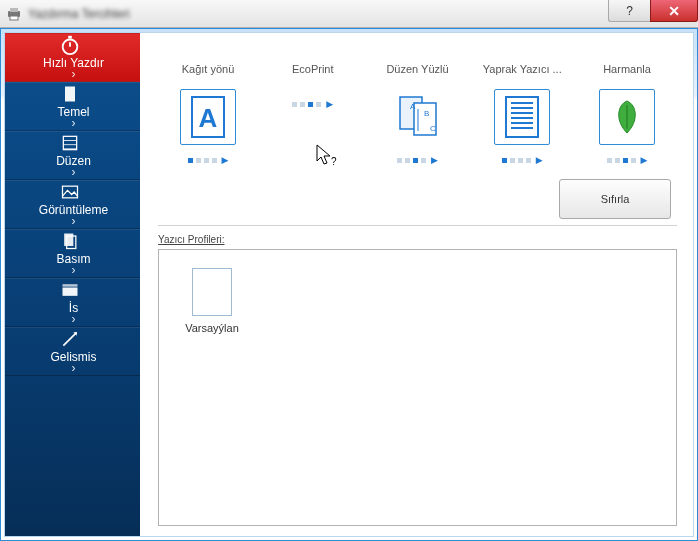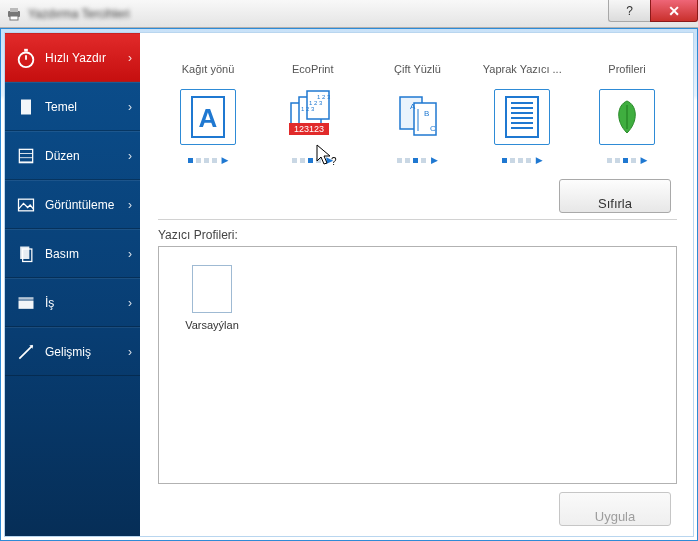--- a/index.html
+++ b/index.html
@@ -49,20 +49,21 @@
     display:flex;
     align-items:center;
     height:49px;
     color:#fff;
     font-size:12px;
     padding:0 8px 0 10px;
     cursor:pointer;
     position:relative;
     border-top:1px solid rgba(255,255,255,0.08);
     border-bottom:1px solid rgba(0,0,0,0.25);
+    flex-direction:column;
   }
   .side-item.active {
     background: linear-gradient(to bottom,#e12a2a,#c60f0f);
   }
   .side-item .side-icon { width:22px; height:22px; margin-right:8px; flex-shrink:0; display:flex; align-items:center; justify-content:center;}
   .side-item .side-label { flex:1; white-space:nowrap; overflow:hidden; text-overflow:ellipsis;}
   .side-item .chevron { font-size:12px; color:rgba(255,255,255,0.85);}
 
   
   .content {
@@ -97,34 +98,34 @@
     background:#fff;
     position:relative;
   }
   .opt .dots { margin-top:10px; display:flex; align-items:center; gap:3px;}
   .opt .dots .d { width:5px; height:5px; background:#c9d7e4;}
   .opt .dots .d.active { background:#1f78d1;}
   .opt .dots .arrow { color:#1f78d1; font-size:9px; margin-left:2px;}
 
   .reset-row { display:flex; justify-content:flex-end; margin-top:14px; padding-right:6px;}
   .btn {
-    min-width:112px; height:26px;
+    min-width:112px; height:40px;
     background:linear-gradient(to bottom,#fdfdfd,#e7e7e7);
     border:1px solid #a9a9a9;
     border-radius:3px;
-    font-size:13px;
+    font-size:11px;
     color:#333;
     cursor:pointer;
-    padding:16px 14px;
+    padding:9px 14px;
   }
   .btn:disabled { color:#9d9d9d; cursor:default; background:linear-gradient(to bottom,#fafafa,#efefef); border-color:#c6c6c6;}
 
   .divider { height:1px; background:#d2d2d2; margin:6px 0 8px 0;}
 
-  .profiles-label { font-size:12px; color:#444; margin-bottom:4px;}
+  .profiles-label { font-size:10px; color:#444; margin-bottom:4px;text-decoration:underline;}
   .profiles-box {
     flex:1;
     border:1px solid #b2b2b2;
     background:#fff;
     padding:18px;
     overflow:auto;
   }
   .profile-item { width:70px; display:flex; flex-direction:column; align-items:center; font-size:11px; color:#333; cursor:pointer;}
   .profile-thumb { width:40px; height:48px; border:1px solid #9fbad3; background:#fff; margin-bottom:6px;}
 
@@ -249,52 +250,38 @@
             <span class="d active"></span>
               <span class="d"></span>
               <span class="d"></span>
               <span class="d"></span>
               <span class="arrow">▶</span>
           </div>
         </div>
 
         <div class="opt" style="position:relative;">
           <div class="opt-label">EcoPrint</div>
-          <div class="opt-icon" style="border:none;">
-            <svg width="56" height="56" viewBox="0 0 56 56">
-              <g>
-                <rect x="6" y="14" width="22" height="28" fill="#fff" stroke="#1f78d1" stroke-width="1.5"></rect>
-                <rect x="14" y="8" width="22" height="28" fill="#fff" stroke="#1f78d1" stroke-width="1.5"></rect>
-                <rect x="22" y="2" width="22" height="28" fill="#fff" stroke="#1f78d1" stroke-width="1.5"></rect>
-                <text x="32" y="10" font-size="6" fill="#1f78d1">1 2 3</text>
-                <text x="24" y="16" font-size="6" fill="#1f78d1">1 2 3</text>
-                <text x="16" y="22" font-size="6" fill="#1f78d1">1 2 3</text>
-              </g>
-              <rect x="4" y="34" width="40" height="12" fill="#e12a2a"></rect>
-              <text x="24" y="43" text-anchor="middle" font-size="9" fill="#fff">123123</text>
-            </svg>
-          </div>
           <div class="dots">
             <span class="d"></span>
               <span class="d"></span>
               <span class="d active"></span>
               <span class="d"></span>
               <span class="arrow">▶</span>
           </div>
 
           <div class="cursor-overlay" style="left:48px; top:80px;">
             <svg width="26" height="26" viewBox="0 0 26 26">
               <path d="M2 2 L2 18 L6 14 L9 21 L12 20 L9 13 L15 13 Z" fill="#fff" stroke="#000" stroke-width="1"></path>
               <text x="16" y="22" font-size="10" fill="#000">?</text>
             </svg>
           </div>
         </div>
 
         <div class="opt">
-          <div class="opt-label">Çift Yüzlü</div>
+          <div class="opt-label">Düzen Yüzlü</div>
           <div class="opt-icon" style="border:none;">
             <svg width="56" height="56" viewBox="0 0 56 56">
               <rect x="10" y="8" width="22" height="32" fill="#eaf3fc" stroke="#1f78d1" stroke-width="1.5"></rect>
               <rect x="24" y="14" width="22" height="32" fill="#fff" stroke="#1f78d1" stroke-width="1.5"></rect>
               <text x="20" y="20" font-size="8" fill="#1f78d1">A</text>
               <text x="34" y="27" font-size="8" fill="#1f78d1">B</text>
               <line x1="28" y1="20" x2="28" y2="42" stroke="#1f78d1"></line>
               <text x="40" y="42" font-size="8" fill="#1f78d1">C</text>
             </svg>
           </div>
@@ -323,21 +310,21 @@
           <div class="dots">
             <span class="d active"></span>
               <span class="d"></span>
               <span class="d"></span>
               <span class="d"></span>
               <span class="arrow">▶</span>
           </div>
         </div>
 
         <div class="opt">
-          <div class="opt-label">Profileri</div>
+          <div class="opt-label">Harmanla</div>
           <div class="opt-icon">
             <svg width="40" height="44" viewBox="0 0 40 44">
               <path d="M20 6 C30 10 32 26 20 38 C8 26 10 10 20 6 Z" fill="#3fae3f" stroke="#2a8a2a"></path>
               <path d="M20 10 L20 34" stroke="#2a8a2a" stroke-width="1.5"></path>
             </svg>
           </div>
           <div class="dots">
             <span class="d"></span>
               <span class="d"></span>
               <span class="d active"></span>
@@ -355,20 +342,17 @@
       <div class="divider"></div>
 
       <div class="profiles-label">Yazıcı Profileri:</div>
       <div class="profiles-box">
         <div class="profile-item">
           <div class="profile-thumb"></div>
           <span>Varsayýlan</span>
         </div>
       </div>
 
-      <div class="apply-row">
-        <button class="btn" disabled="">Uygula</button>
-      </div>
 
     </div>
 
   </div>
 </div>
 
 </body></html>

